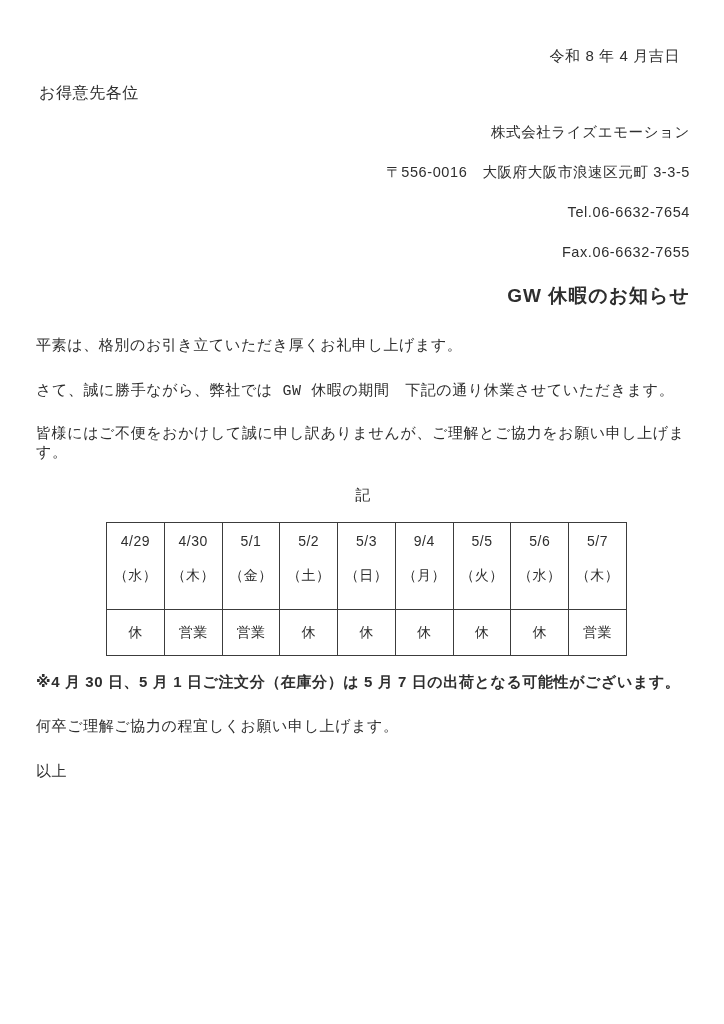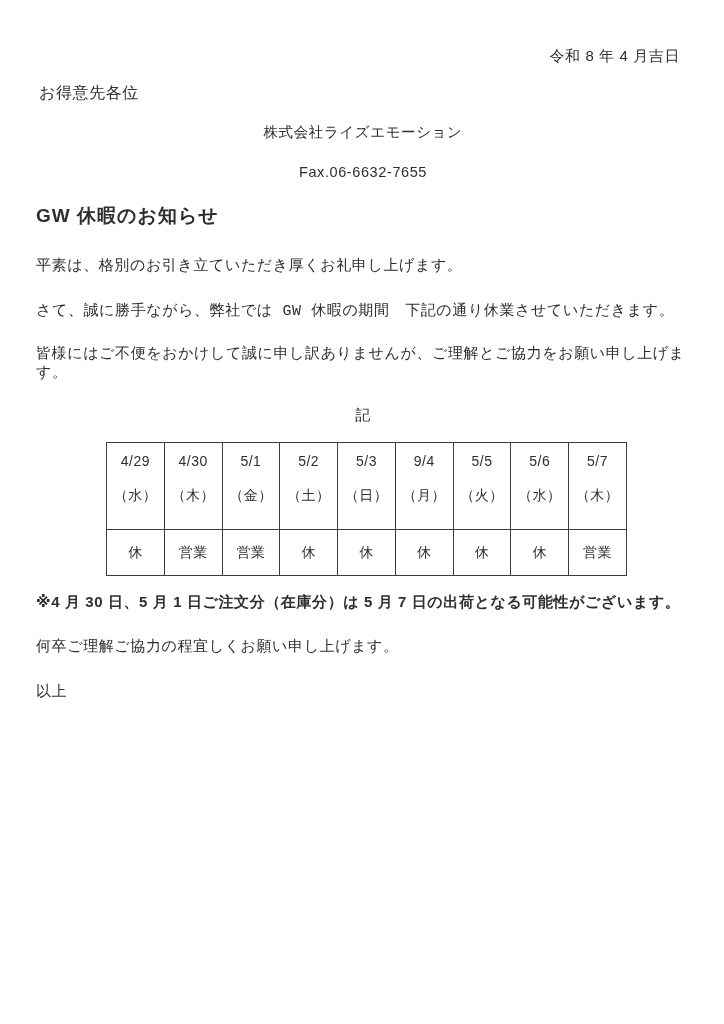--- a/index.html
+++ b/index.html
@@ -25,30 +25,30 @@
       text-align: right;
       padding-right: 10px;
     }
     .recipient {
       margin-top: 18px;
       margin-left: 3px;
       font-size: 16px;
     }
     .sender-block {
       margin-top: 22px;
-      text-align: center;
+      text-align: right;
     }
     .sender-line {
       margin-bottom: 23px;
       line-height: 17px;
       font-size: 14.5px;
     }
     .doc-title {
       margin-top: 18px;
-      text-align: left;
+      text-align: right;
       font-size: 19px;
       line-height: 23px;
       font-weight: bold;
       letter-spacing: 1px;
     }
     .para-1 { margin-top: 28px; }
     .para-2 { margin-top: 28px; font-family: Liberation Mono, monospace; }
     .para-3 { margin-top: 22px; }
     .record-marker {
       margin-top: 24px;
@@ -96,20 +96,22 @@
 <body>
 
 <div class="page">
 
   <div class="date-line">令和 8 年 4 月吉日</div>
 
   <div class="recipient">お得意先各位</div>
 
   <div class="sender-block">
     <div class="sender-line">株式会社ライズエモーション</div>
+    <div class="sender-line">〒556-0016　大阪府大阪市浪速区元町 3-3-5</div>
+    <div class="sender-line">Tel.06-6632-7654</div>
     <div class="sender-line">Fax.06-6632-7655</div>
   </div>
 
   <div class="doc-title">GW 休暇のお知らせ</div>
 
   <div class="para-1">平素は、格別のお引き立ていただき厚くお礼申し上げます。</div>
   <div class="para-2">さて、誠に勝手ながら、弊社では GW 休暇の期間　下記の通り休業させていただきます。</div>
   <div class="para-3">皆様にはご不便をおかけして誠に申し訳ありませんが、ご理解とご協力をお願い申し上げます。</div>
 
   <div class="record-marker">記</div>

